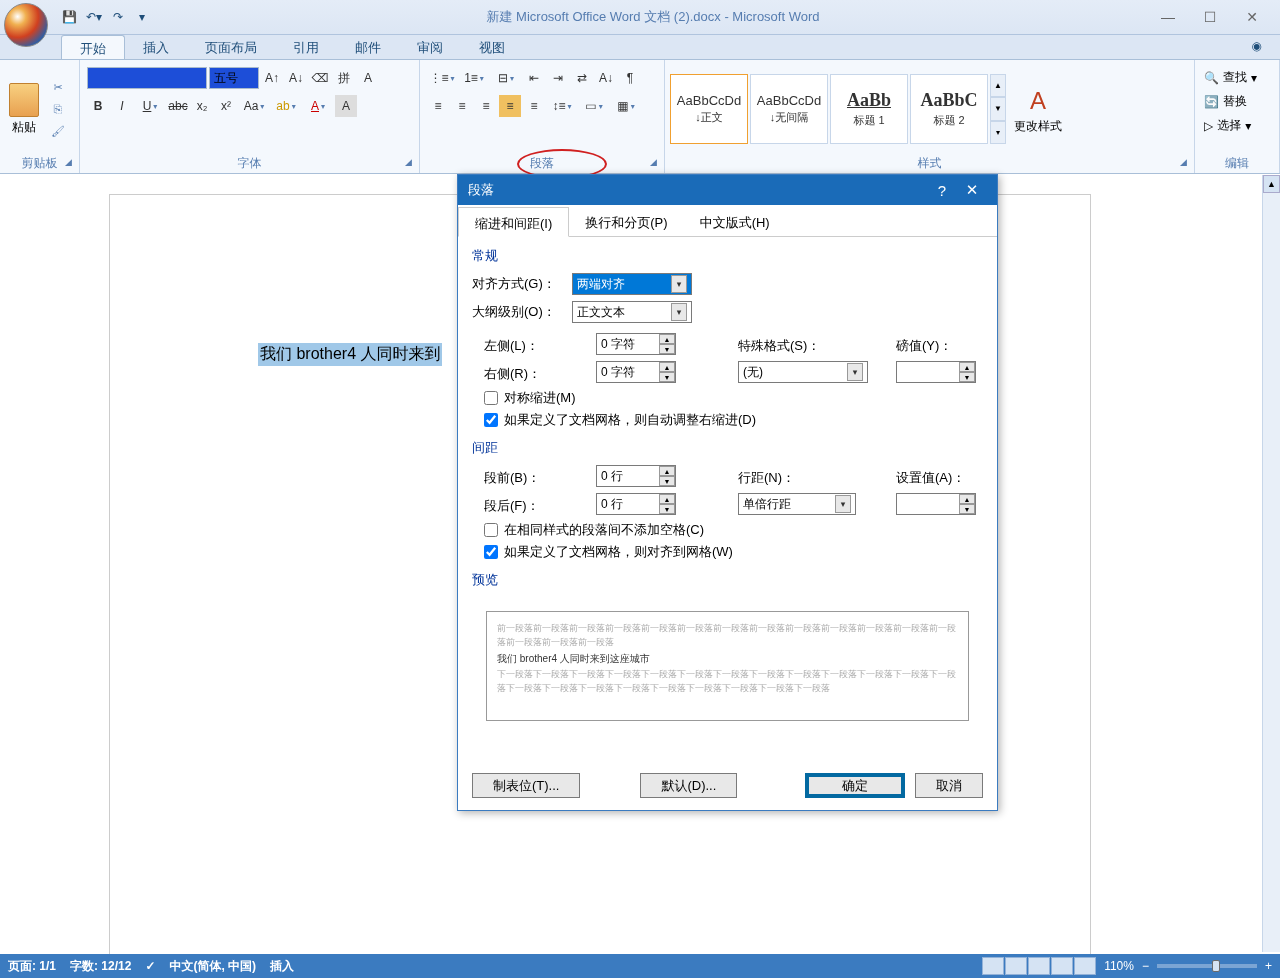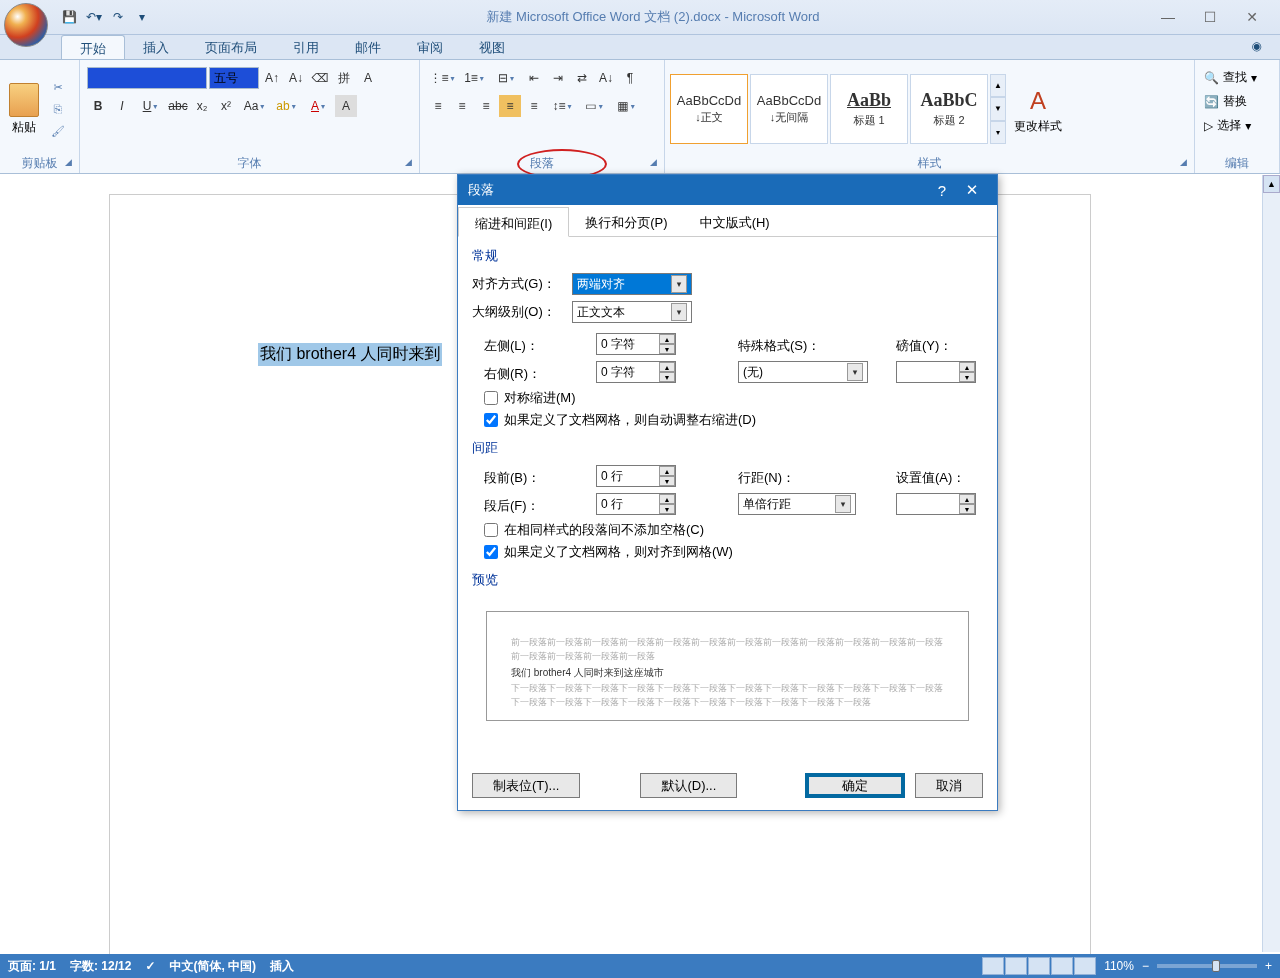--- a/index.html
+++ b/index.html
@@ -74,21 +74,21 @@
 .form-combo.sel .dd-arrow { color: #333; }
 .spinner { width: 80px; height: 22px; border: 1px solid #7a7a7a; display: flex; align-items: center; padding-left: 4px; font-size: 12px; background: #fff; }
 .spinner .sp-btns { margin-left: auto; width: 16px; display: flex; flex-direction: column; }
 .sp-btn { height: 10px; border: 1px solid #999; background: #e8e8e8; font-size: 7px; display: flex; align-items: center; justify-content: center; cursor: pointer; line-height: 1; }
 .form-row3 { display: flex; align-items: flex-end; margin-bottom: 6px; margin-left: 12px; gap: 0; }
 .col1 { width: 112px; }
 .col2 { width: 142px; }
 .col3 { width: 158px; }
 .check-row { display: flex; align-items: center; gap: 6px; margin-left: 12px; margin-bottom: 4px; font-size: 13px; }
 .check-row input { width: 14px; height: 14px; }
-.preview-box { border: 1px solid #999; height: 110px; margin: 22px 14px; padding: 24px; font-size: 9px; color: #aaa; line-height: 1.5; }
+.preview-box { border: 1px solid #999; height: 110px; margin: 22px 14px; padding: 10px; font-size: 9px; color: #aaa; line-height: 1.5; }
 .preview-content { color: #333; font-size: 10px; margin: 2px 0; }
 .dlg-buttons { position: absolute; bottom: 12px; left: 14px; right: 14px; display: flex; gap: 10px; }
 .dlg-btn { height: 25px; border: 1px solid #7a7a7a; background: #e8e8e8; padding: 0 20px; font-size: 13px; cursor: pointer; display: flex; align-items: center; justify-content: center; }
 .dlg-btn.primary { border: 4px solid #0369a1; min-width: 100px; text-align: right; }
 .status-bar { position: absolute; bottom: 0; left: 0; right: 0; height: 24px; background: #3b7bc0; color: #fff; display: flex; align-items: center; padding: 0 8px; font-size: 12px; gap: 14px; }
 .status-item { cursor: pointer; font-weight: bold; }
 .status-right { margin-left: auto; display: flex; align-items: center; gap: 8px; }
 .view-btns { display: flex; gap: 1px; }
 .view-btn { width: 22px; height: 18px; background: #d5e3f3; border: 1px solid #93b2d8; cursor: pointer; }
 .zoom-slider { width: 100px; height: 4px; background: #7ba5d4; position: relative; }

